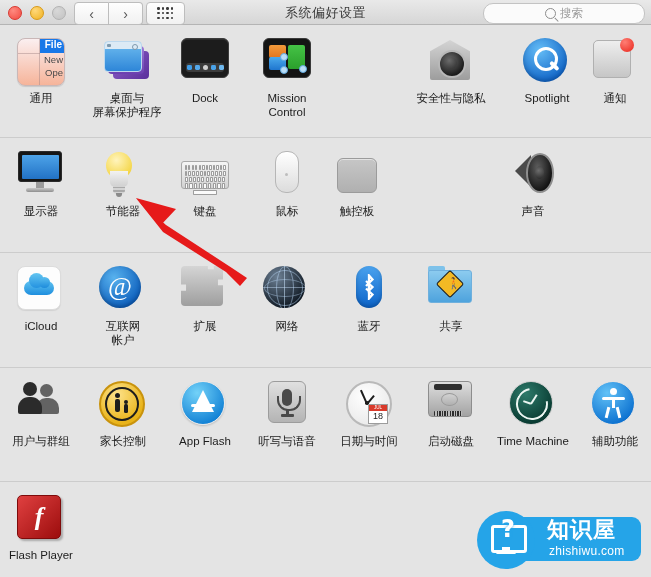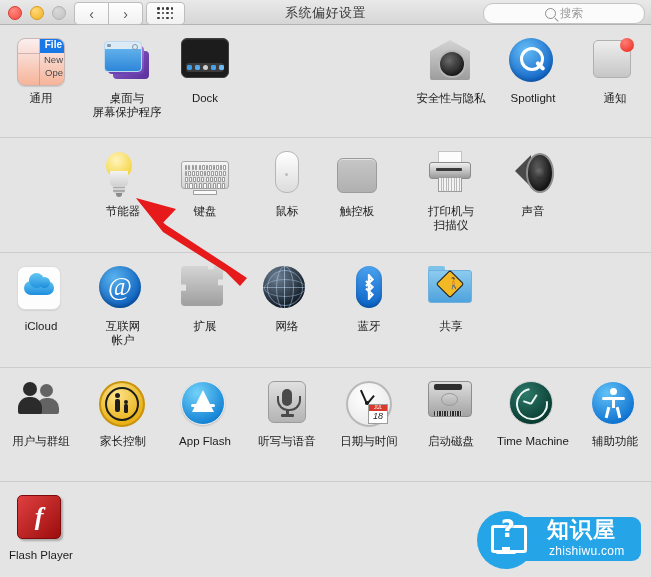--- a/index.html
+++ b/index.html
@@ -263,21 +263,21 @@
   .i-appstore .bar{position:absolute;left:9px;top:22px;width:24px;height:3.2px;background:#fff;border-radius:2px;}
 
   .i-dictation{width:36px;height:40px;border-radius:6px;
     background:linear-gradient(#e0e0e0,#b4b4b4);border:1px solid #9c9c9c;position:relative;}
   .i-dictation .mic{position:absolute;left:13px;top:7px;width:10px;height:17px;border-radius:5px;background:#4a4a4a;}
   .i-dictation .arc{position:absolute;left:8px;top:14px;width:20px;height:13px;
     border:2px solid #4a4a4a;border-top:none;border-radius:0 0 11px 11px;}
   .i-dictation .st{position:absolute;left:17px;top:27px;width:2.5px;height:5px;background:#4a4a4a;}
   .i-dictation .bs{position:absolute;left:12px;top:32px;width:13px;height:2.5px;border-radius:1px;background:#4a4a4a;}
 
-  .i-datetime{width:44px;height:44px;position:relative;font-style:italic;}
+  .i-datetime{width:44px;height:44px;position:relative;}
   .i-datetime .face{position:absolute;left:1px;top:0;width:42px;height:42px;border-radius:50%;
     background:radial-gradient(circle at 40% 32%,#ffffff,#e4e4e4);border:2px solid #b9b9b9;}
   .i-datetime .hh{position:absolute;left:21px;top:12px;width:1.8px;height:11px;background:#1c1c1c;
     transform-origin:50% 100%;transform:rotate(40deg);}
   .i-datetime .mh{position:absolute;left:21px;top:8px;width:1.6px;height:15px;background:#1c1c1c;
     transform-origin:50% 100%;transform:rotate(-24deg);}
   .i-datetime .pin{position:absolute;left:20px;top:20px;width:3.5px;height:3.5px;border-radius:50%;background:#1c1c1c;}
   .i-datetime .cal{position:absolute;right:1px;bottom:1px;width:18px;height:18px;background:#fff;border:1px solid #9c9c9c;}
   .i-datetime .cal .m{height:6px;background:#d93a2b;color:#fff;font-size:4.6px;text-align:center;line-height:6px;}
   .i-datetime .cal .d{font-size:9px;text-align:center;line-height:11px;color:#1c1c1c;}
@@ -418,33 +418,47 @@
                 <i></i>
                 <i></i>
                 <i></i>
                 <i></i>
               </div>
             </div>
         </div>
         <div class="lbl">Dock</div>
       </div>
 
+      <div class="cell" style="left:246px">
+        <div class="ico">
+          <div class="i-mission">
+            <div class="mb a"></div>
+              <div class="mb b"></div>
+              <div class="mb c"></div>
+            <div class="dot d1"></div>
+              <div class="dot d2"></div>
+              <div class="dot d3"></div>
+          </div>
+        </div>
+        <div class="lbl" style="white-space:pre-line">Mission
+Control</div>
+      </div>
 
 
       <div class="cell" style="left:410px">
         <div class="ico">
           <div class="i-security">
               <div class="house"></div>
               <div class="lens"></div>
             </div>
         </div>
         <div class="lbl">安全性与隐私</div>
       </div>
 
-      <div class="cell" style="left:492px">
+      <div class="cell" style="left:506px">
         <div class="ico">
           <div class="i-spotlight">
               <div class="g"></div>
               <div class="h"></div>
             </div>
         </div>
         <div class="lbl">Spotlight</div>
       </div>
 
       <div class="cell" style="left:574px">
@@ -453,20 +467,30 @@
               <div class="sq"></div>
               <div class="badge"></div>
             </div>
         </div>
         <div class="lbl">通知</div>
       </div>
     </div>
 
     <div class="prow r2">
 
+      <div class="cell" style="left:0px">
+        <div class="ico">
+          <div class="i-display">
+              <div class="scr"></div>
+              <div class="neck"></div>
+              <div class="base"></div>
+            </div>
+        </div>
+        <div class="lbl">显示器</div>
+      </div>
 
       <div class="cell" style="left:82px">
         <div class="ico">
           <div class="i-energy">
               <div class="bulb"></div>
               <div class="glass"></div>
               <div class="screw"></div>
               <div class="tip"></div>
             </div>
         </div>
@@ -541,32 +565,20 @@
         <div class="lbl">鼠标</div>
       </div>
 
       <div class="cell" style="left:316px">
         <div class="ico" style="display:flex;justify-content:center;align-items:center">
           <div class="i-trackpad"></div>
         </div>
         <div class="lbl">触控板</div>
       </div>
 
-      <div class="cell" style="left:410px">
-        <div class="ico">
-          <div class="i-printer">
-              <div class="paper"></div>
-              <div class="body"></div>
-              <div class="slot"></div>
-              <div class="out"></div>
-            </div>
-        </div>
-        <div class="lbl" style="white-space:pre-line">打印机与
-扫描仪</div>
-      </div>
 
       <div class="cell" style="left:492px">
         <div class="ico">
           <div class="i-sound">
               <div class="cone"></div>
               <div class="disc"></div>
             </div>
         </div>
         <div class="lbl">声音</div>
       </div>

